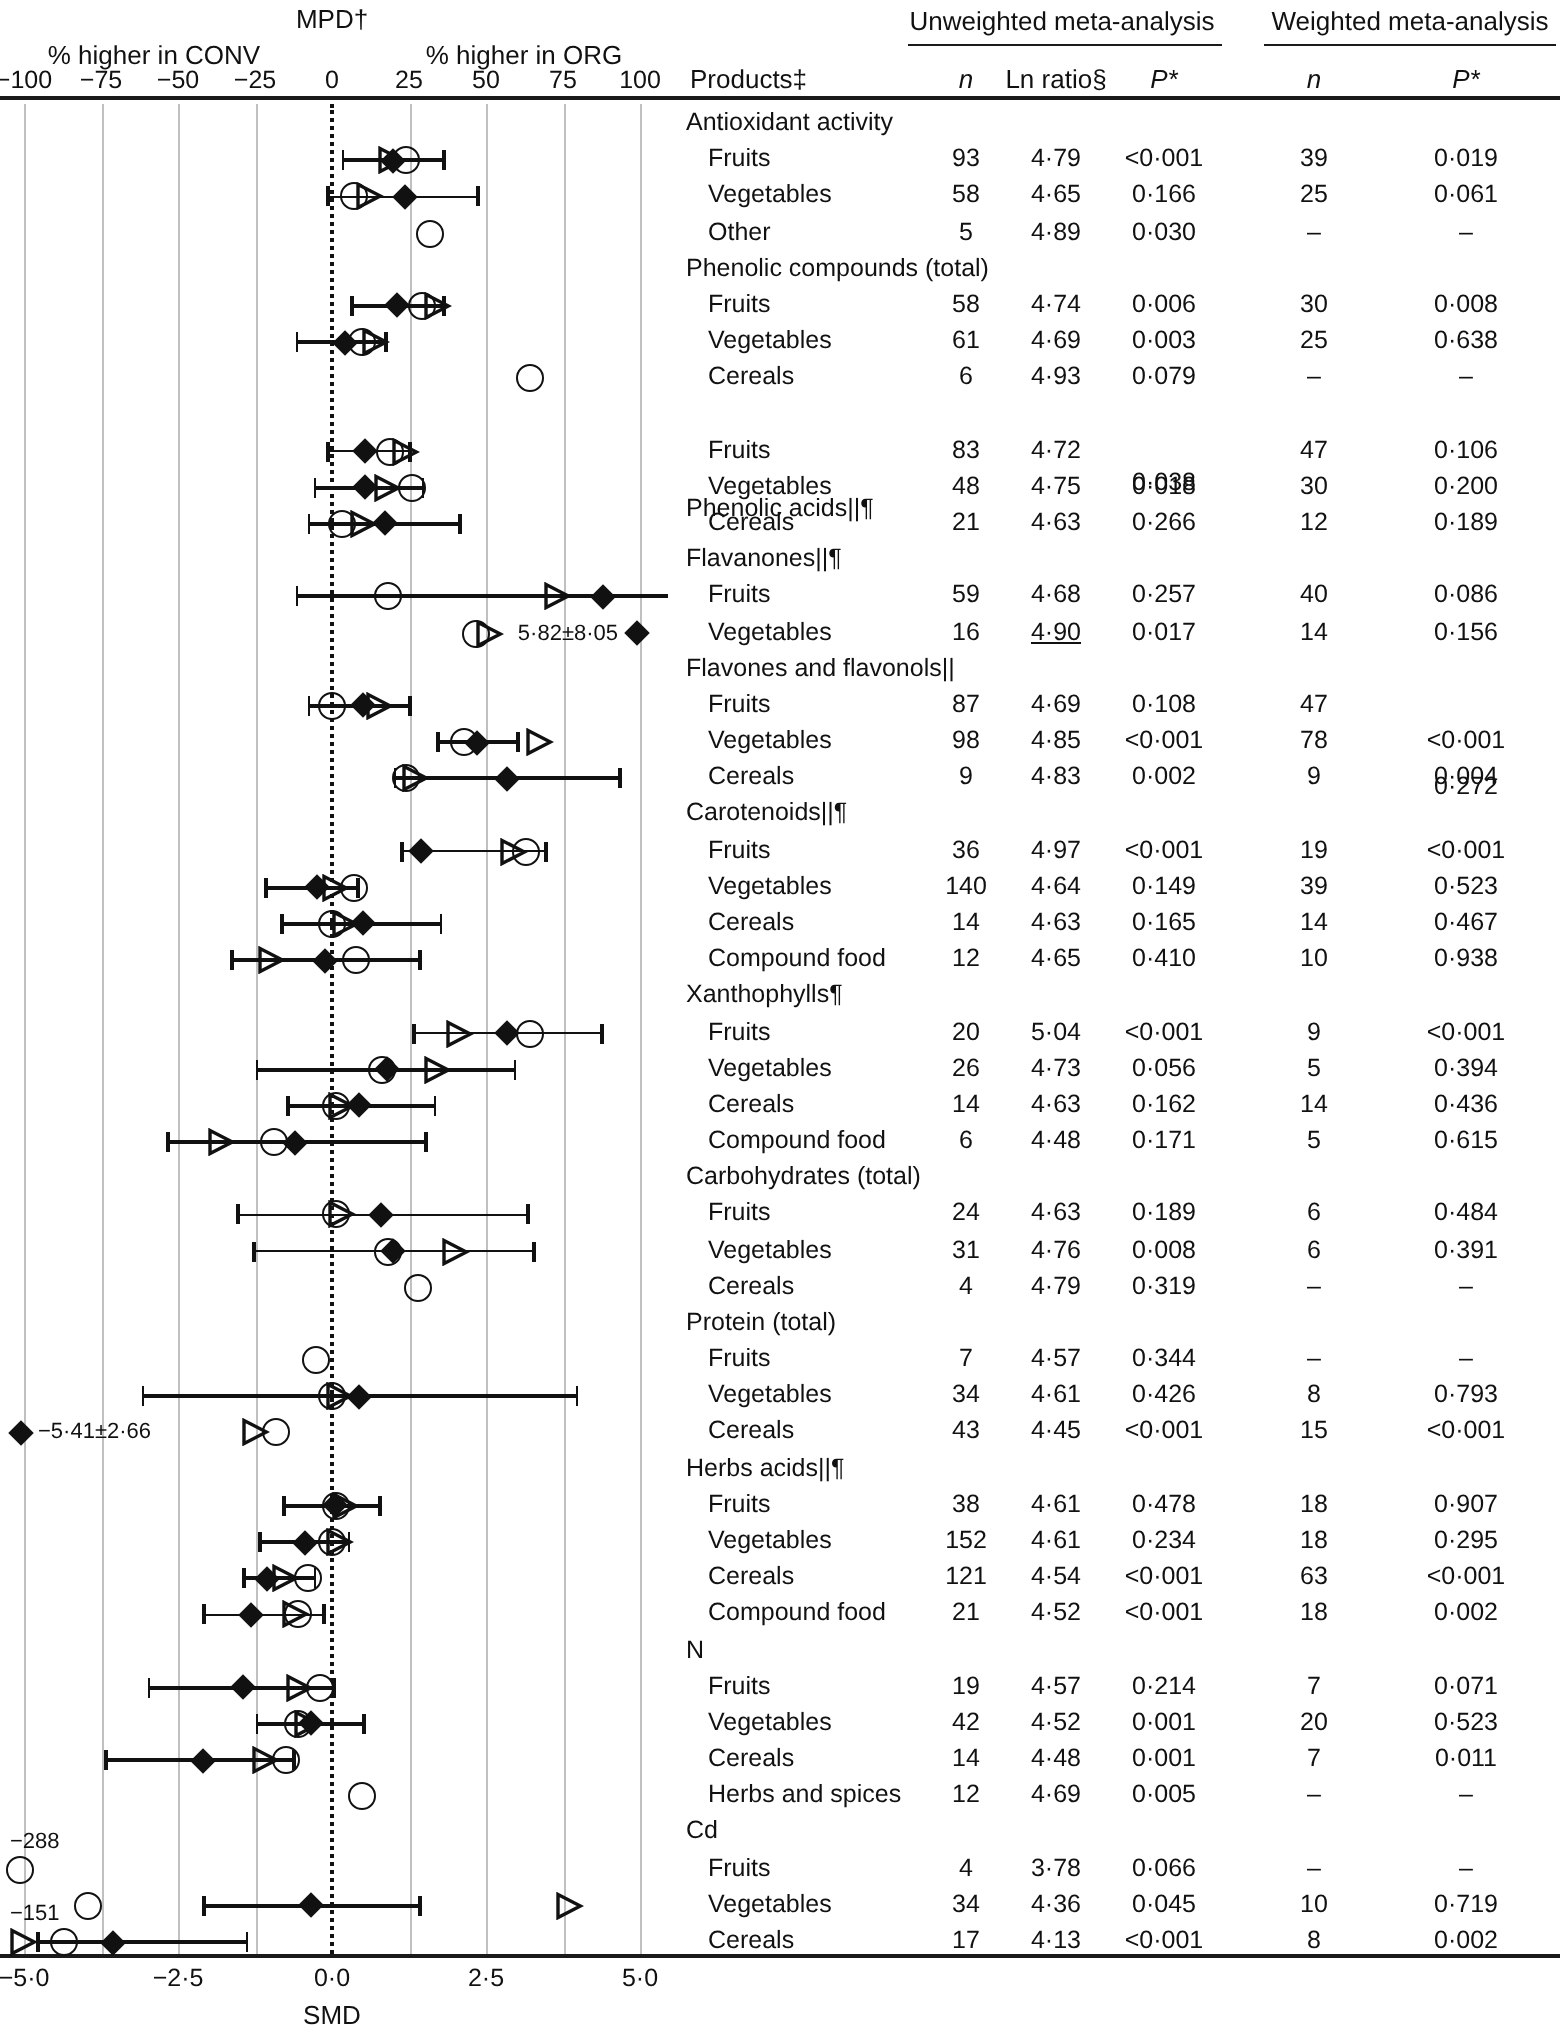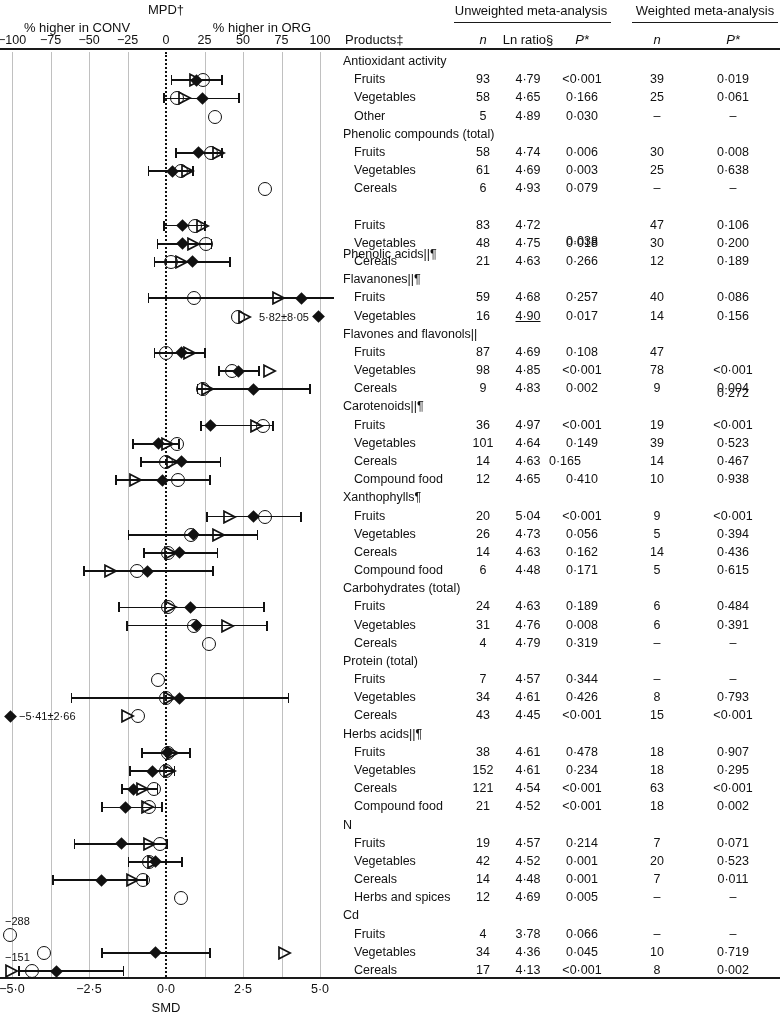--- a/index.html
+++ b/index.html
@@ -462,31 +462,31 @@
       <div class="abs" style="left: 0px; top: 417.6px; width: 780px; height: 16px;">
         <div class="abs t12 rowlbl" style="left: 354px; top: 0px;">Fruits</div>
         <div class="abs t12 num" style="left: 448px; top: 0px;">36</div>
         <div class="abs t12 num" style="left: 493px; top: 0px;">4·97</div>
         <div class="abs t12 num" style="left: 547px; top: 0px;">&lt;0·001</div>
         <div class="abs t12 num" style="left: 622px; top: 0px;">19</div>
         <div class="abs t12 num" style="left: 698px; top: 0px;">&lt;0·001</div>
       </div>
       <div class="abs" style="left: 0px; top: 435.78px; width: 780px; height: 16px;">
         <div class="abs t12 rowlbl" style="left: 354px; top: 0px;">Vegetables</div>
-        <div class="abs t12 num" style="left: 448px; top: 0px;">101</div>
+        <div class="abs t12 num" style="left: 448px; top: 0px;">140</div>
         <div class="abs t12 num" style="left: 493px; top: 0px;">4·64</div>
         <div class="abs t12 num" style="left: 547px; top: 0px;">0·149</div>
         <div class="abs t12 num" style="left: 622px; top: 0px;">39</div>
         <div class="abs t12 num" style="left: 698px; top: 0px;">0·523</div>
       </div>
       <div class="abs" style="left: 0px; top: 453.96px; width: 780px; height: 16px;">
         <div class="abs t12 rowlbl" style="left: 354px; top: 0px;">Cereals</div>
         <div class="abs t12 num" style="left: 448px; top: 0px;">14</div>
         <div class="abs t12 num" style="left: 493px; top: 0px;">4·63</div>
-        <div class="abs t12 num" style="left: 530px; top: 0px;">0·165</div>
+        <div class="abs t12 num" style="left: 547px; top: 0px;">0·165</div>
         <div class="abs t12 num" style="left: 622px; top: 0px;">14</div>
         <div class="abs t12 num" style="left: 698px; top: 0px;">0·467</div>
       </div>
       <div class="abs" style="left: 0px; top: 472.14px; width: 780px; height: 16px;">
         <div class="abs t12 rowlbl" style="left: 354px; top: 0px;">Compound food</div>
         <div class="abs t12 num" style="left: 448px; top: 0px;">12</div>
         <div class="abs t12 num" style="left: 493px; top: 0px;">4·65</div>
         <div class="abs t12 num" style="left: 547px; top: 0px;">0·410</div>
         <div class="abs t12 num" style="left: 622px; top: 0px;">10</div>
         <div class="abs t12 num" style="left: 698px; top: 0px;">0·938</div>

